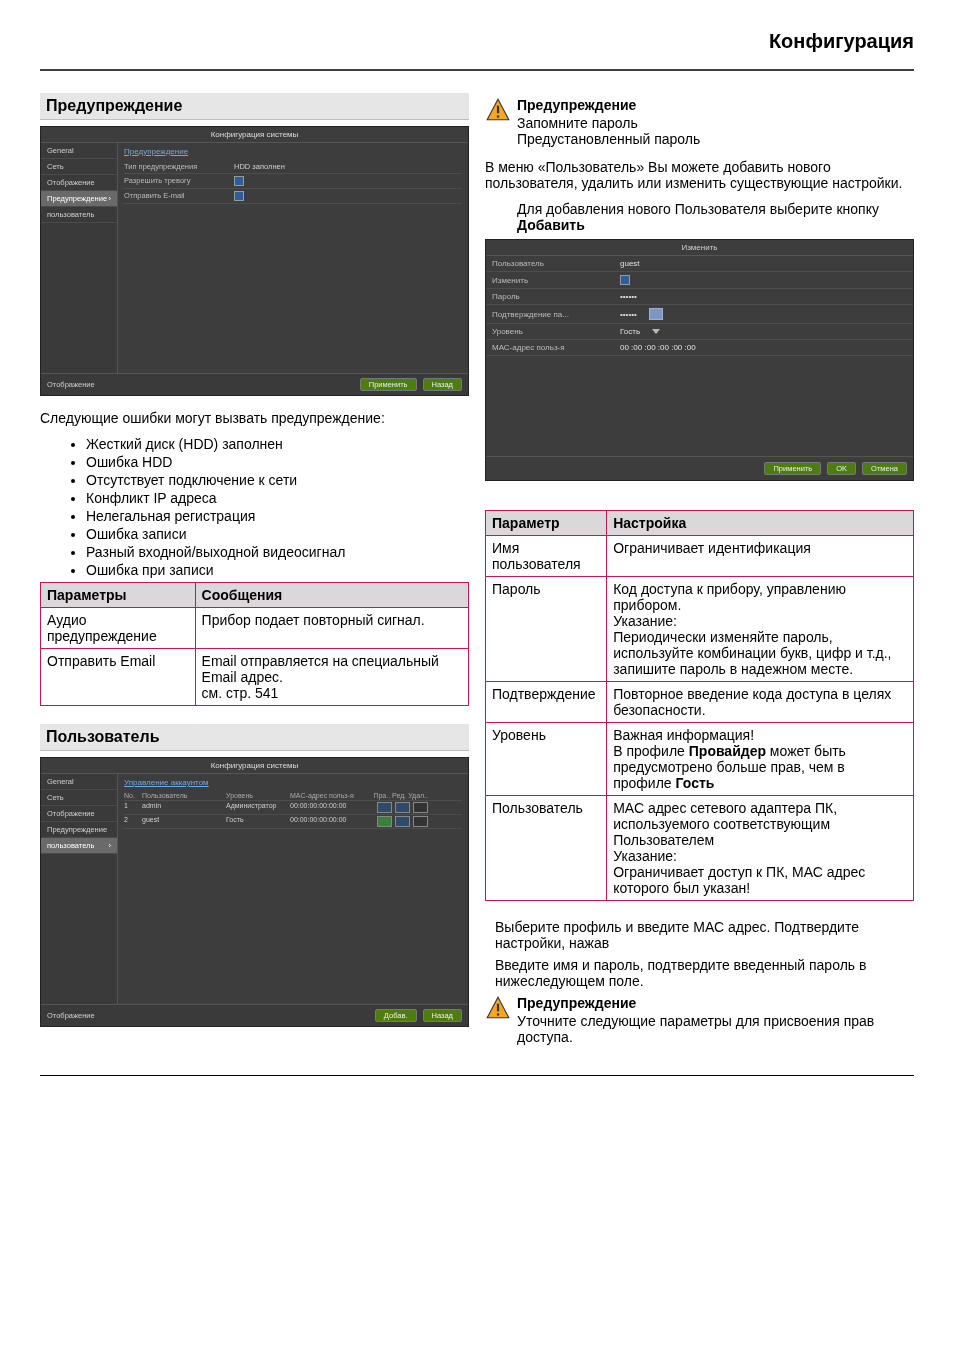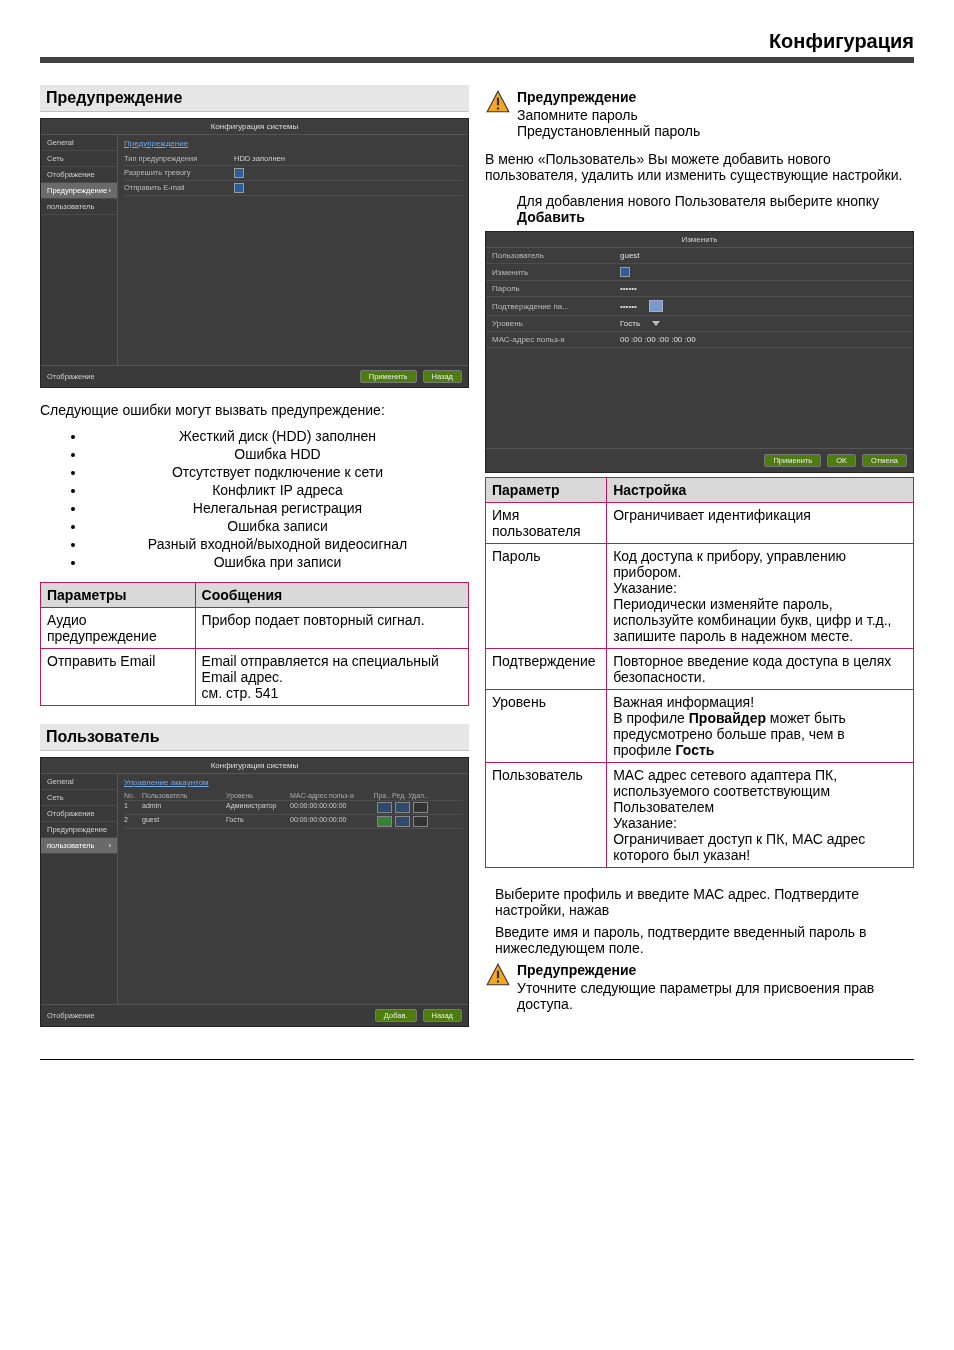--- a/index.html
+++ b/index.html
@@ -14,22 +14,22 @@
     min-height: 1350px;
     margin: 0 auto;
     box-sizing: border-box;
     padding: 30px 40px 20px 40px;
     position: relative;
   }
   .page-title-header {
     text-align: right;
     font-size: 20px;
     font-weight: bold;
-    border-bottom: 6px solid #404040;
-    padding-bottom: 4px;
+    border-bottom: 2px solid #404040;
+    padding-bottom: 16px;
     margin-bottom: 22px;
   }
   .two-col {
     display: flex;
     gap: 16px;
   }
   .col {
     flex: 1;
     min-width: 0;
   }
@@ -119,21 +119,21 @@
   .embed-btns { display:flex; gap:6px;}
   .embtn {
     background: #4d7c0f;
     border: 1px solid #777;
     padding: 1px 8px;
     font-size: 7.5px;
     color: #eee;
     border-radius: 2px;
   }
   .body-text { margin: 10px 0; }
-  ul.bullets { margin: 6px 0 12px 0; padding-left: 46px; text-align: center; }
+  ul.bullets { margin: 6px 0 4px 0; padding-left: 46px; }
   ul.bullets li { margin: 2px 0; }
   table.doc-table {
     border-collapse: collapse;
     width: 100%;
     font-size: 14px;
     margin: 4px 0 18px 0;
   }
   table.doc-table th, table.doc-table td {
     border: 1px solid #be185d;
     padding: 4px 6px;
@@ -171,21 +171,21 @@
   }
   .user-table-row span{ padding-right:4px;}
   .c-no{width:14px;} .c-user{width:80px;} .c-lvl{width:60px;} .c-mac{width:74px;} .c-act{width:45px;display:flex;gap:3px;justify-content:flex-end;}
   .thead { color:#aaa; }
   .act-sq{width:9px;height:9px;border:1px solid #888;background:#555;display:inline-block;}
   .act-sq.g{background:#3a7f3a;}
   .act-sq.b{background:#304a6b;}
   .act-sq.x{background:#333;}
   
   .edit-dialog {
-    background:#3d3d3d;color:#cfcfcf;font-size:8px;width:100%;border:1px solid #222;box-sizing:border-box;margin:6px 0 4px 0;
+    background:#3d3d3d;color:#cfcfcf;font-size:8px;width:100%;border:1px solid #222;box-sizing:border-box;margin:6px 0 29px 0;
   }
   .ed-head{ text-align:center;padding:3px 0;border-bottom:1px solid #555;}
   .ed-row{display:flex;border-bottom:1px solid #4d4d4d;padding:3px 6px;gap:8px;align-items:center;}
   .ed-row .k{width:120px;color:#bbb;}
   .ed-row .v{color:#e0e0e0;}
   .ed-fill{height:100px;}
   .ed-foot{display:flex;justify-content:flex-end;gap:6px;padding:5px 6px;border-top:1px solid #555;}
   .kb-icon{display:inline-block;width:12px;height:10px;background:#7a98c6;margin-left:4px;vertical-align:middle;border:1px solid #aac;}
   .dd-arrow{display:inline-block;width:0;height:0;border-left:4px solid transparent;border-right:4px solid transparent;border-top:5px solid #bbb;margin-left:4px;vertical-align:middle;}
   .para{margin:6px 0 6px 10px;}

